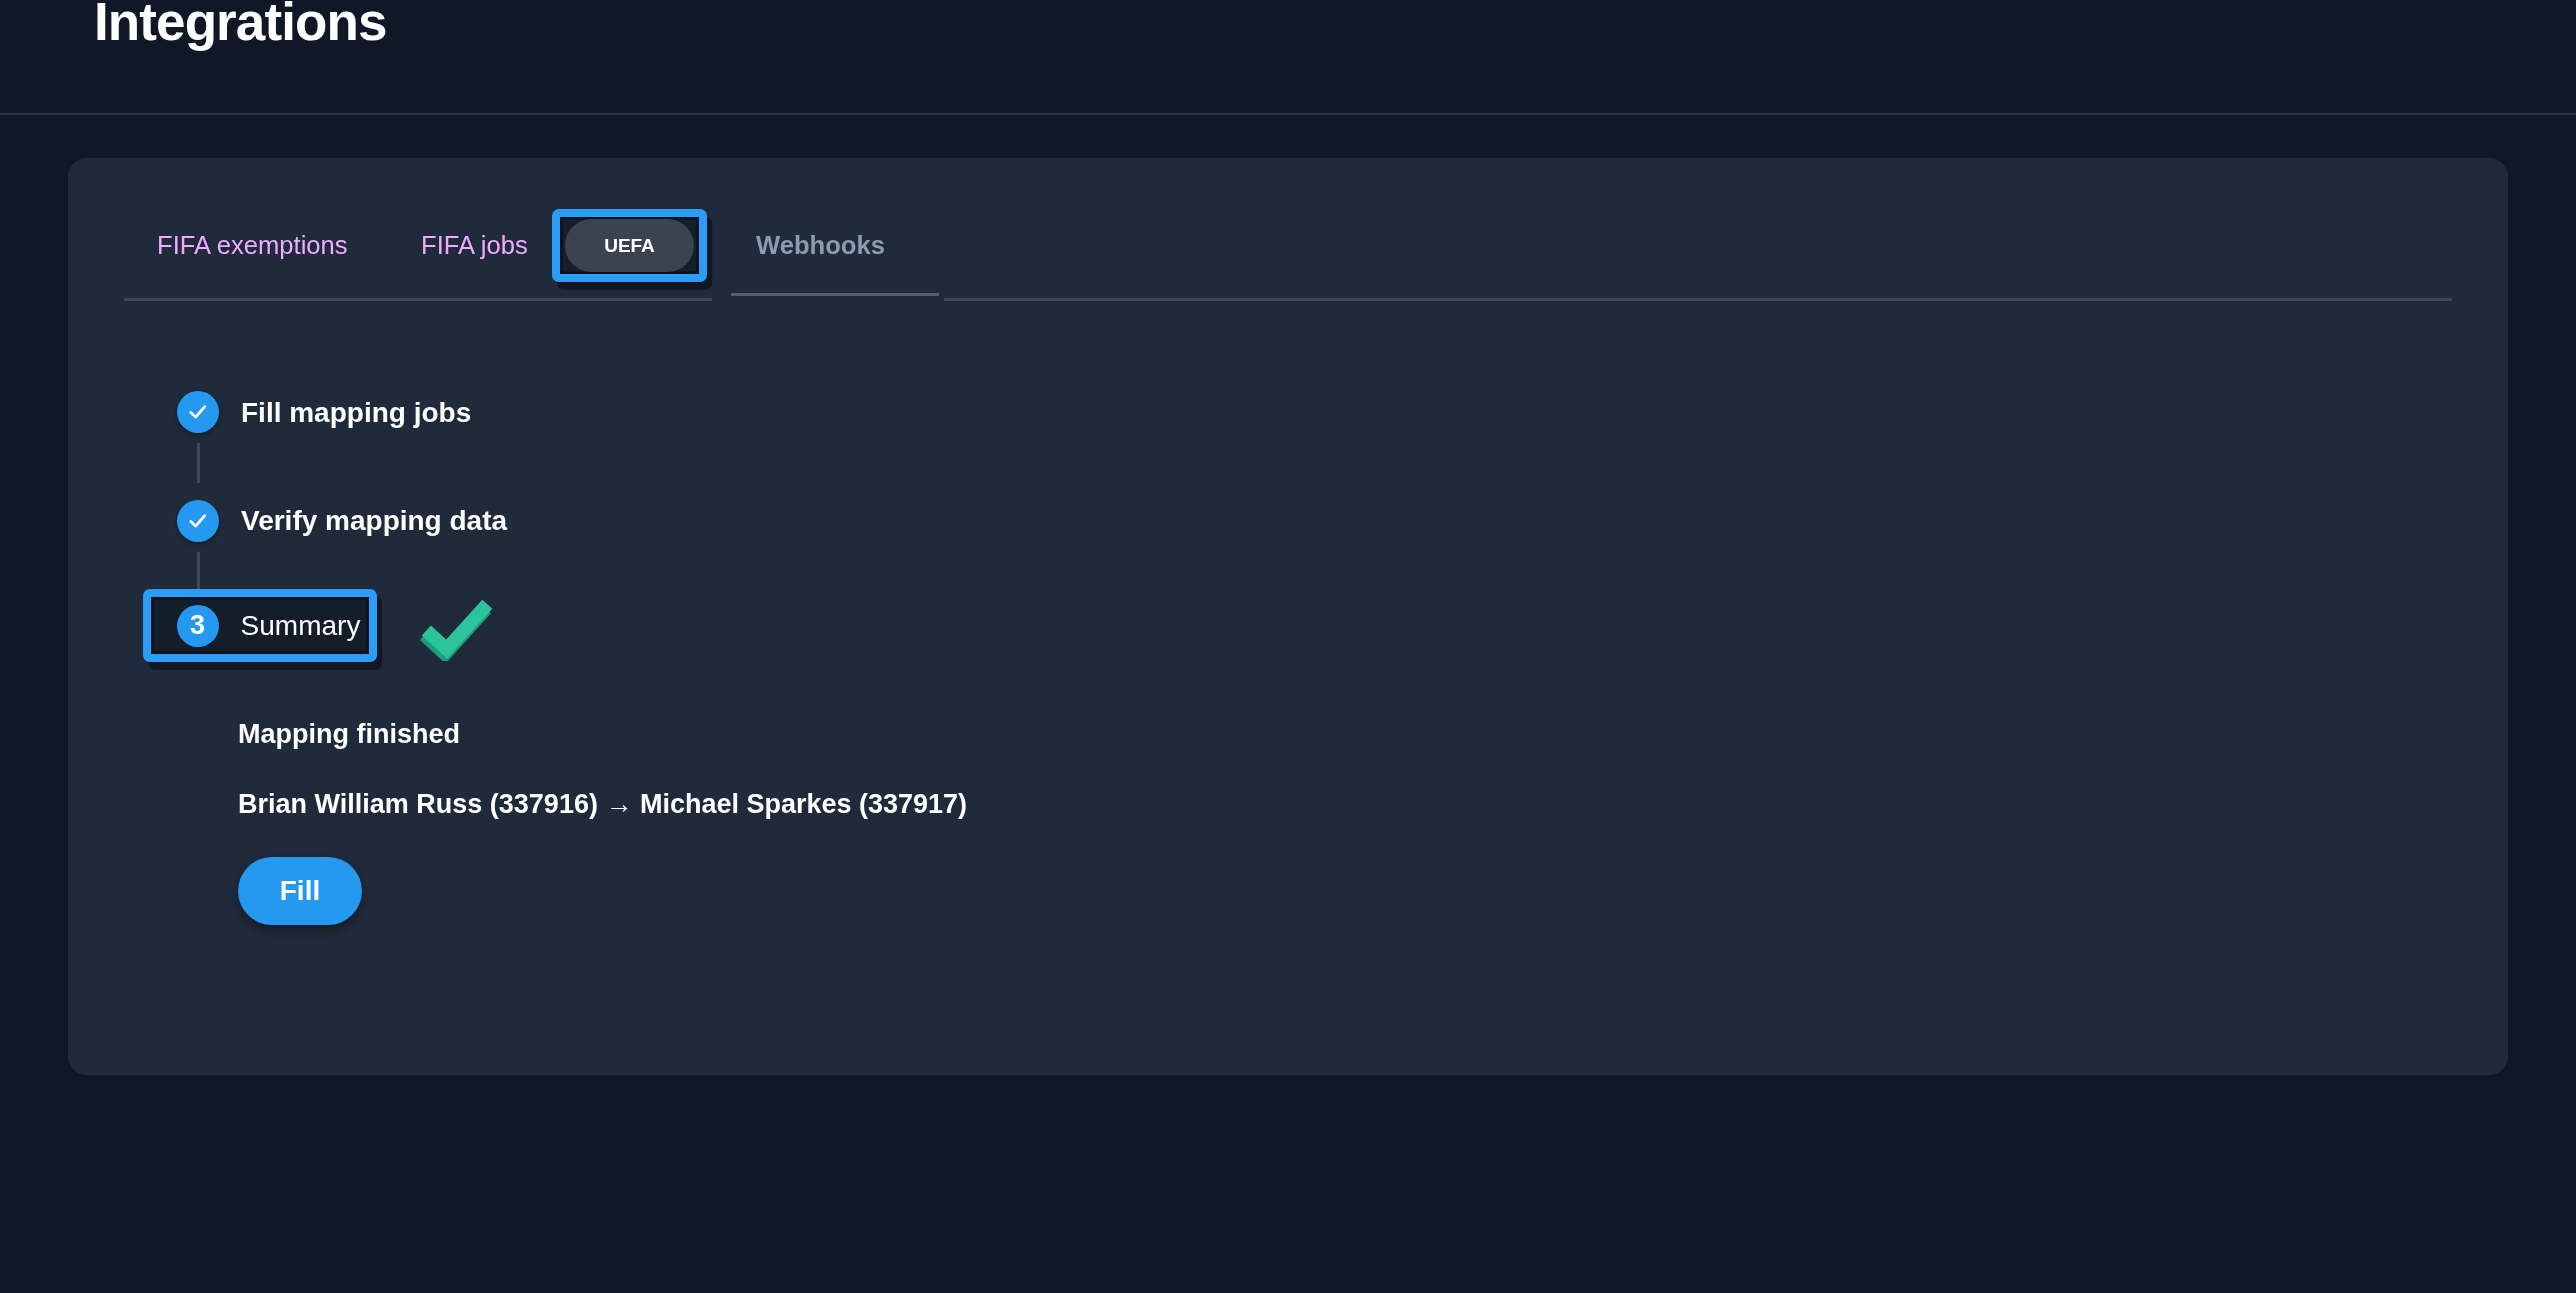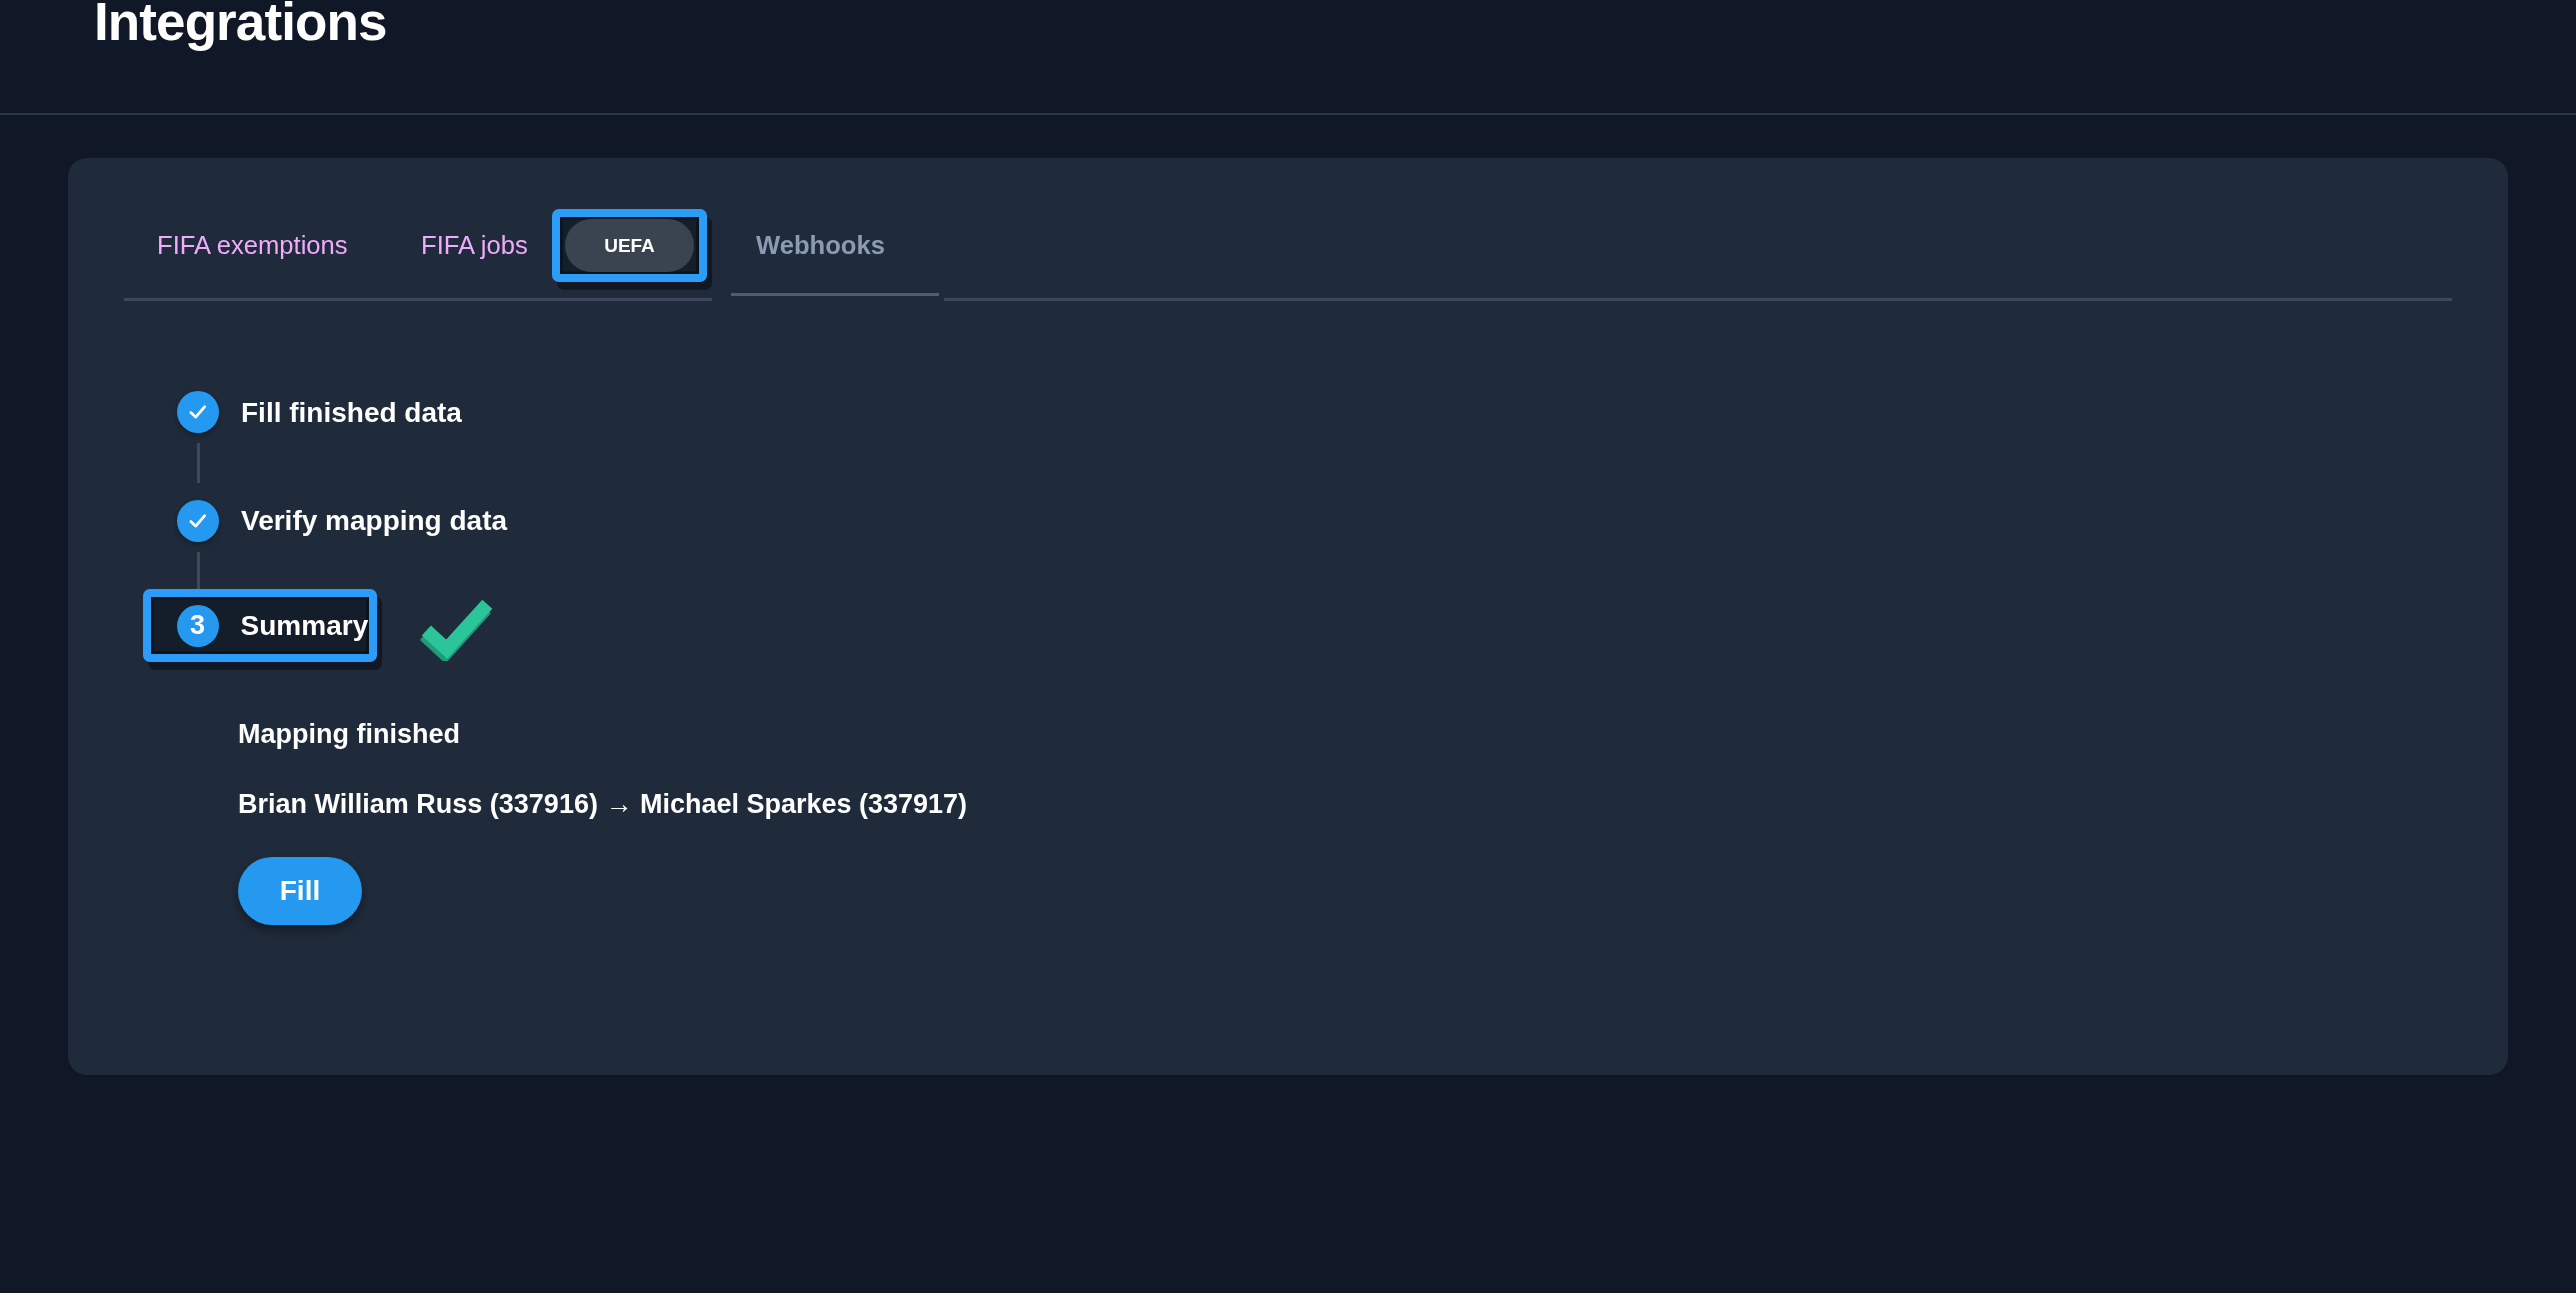--- a/index.html
+++ b/index.html
@@ -56,21 +56,21 @@
     border:8.5px solid #2b9cf7;border-radius:6.8px;background:#141d2a;
     box-sizing:border-box;box-shadow:5.1px 7.7px 0 rgba(5,10,18,0.55), inset 0 0 0 2.6px rgba(4,8,16,0.55);
     display:flex;align-items:center;padding-left:25.6px;
   }
   .step-active-box .num-circle{
     width:42px;height:42px;border-radius:50%;background:#2598f0;flex:0 0 auto;
     display:flex;align-items:center;justify-content:center;
     color:#fff;font-size:27px;font-weight:700;
   }
   .step-active-box .step-active-label{
-    margin-left:22px;font-size:28px;font-weight:700;color:#ffffff;white-space:nowrap;
+    margin-left:22px;font-size:28px;font-weight:400;color:#ffffff;white-space:nowrap;
   }
   .success-check{position:absolute;left:349px;top:437px;}
   
   .result-status{
     position:absolute;left:170px;top:559px;font-size:27px;line-height:34px;font-weight:700;color:#ffffff;
   }
   .result-mapping{
     position:absolute;left:170px;top:629px;font-size:27px;line-height:34px;font-weight:700;color:#ffffff;white-space:nowrap;text-align:right;
   }
   
@@ -103,21 +103,21 @@
     <div class="tabs-divider seg2"></div>
     <div class="tabs-divider seg3"></div>
 
     <div class="step-circle" style="left:109px;top:233px;">
       <span>
         <svg width="25.6" height="25.6" viewBox="0 0 24 24" fill="none">
           <path d="M5.5 12.6 L10 17 L18.5 7.2" stroke="#ffffff" stroke-width="2.6" stroke-linecap="round" stroke-linejoin="round"></path>
         </svg>
       </span>
     </div>
-    <div class="step-label" style="top:239px;">Fill finished data</div>
+    <div class="step-label" style="top:239px;">Fill mapping jobs</div>
 
     <div class="step-connector" style="top:285px;height:40px;"></div>
 
     <div class="step-circle" style="left:109px;top:342px;">
       <span>
         <svg width="25.6" height="25.6" viewBox="0 0 24 24" fill="none">
           <path d="M5.5 12.6 L10 17 L18.5 7.2" stroke="#ffffff" stroke-width="2.6" stroke-linecap="round" stroke-linejoin="round"></path>
         </svg>
       </span>
     </div>

